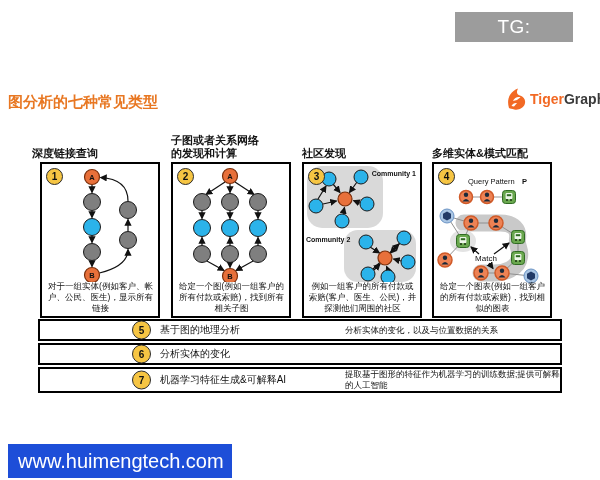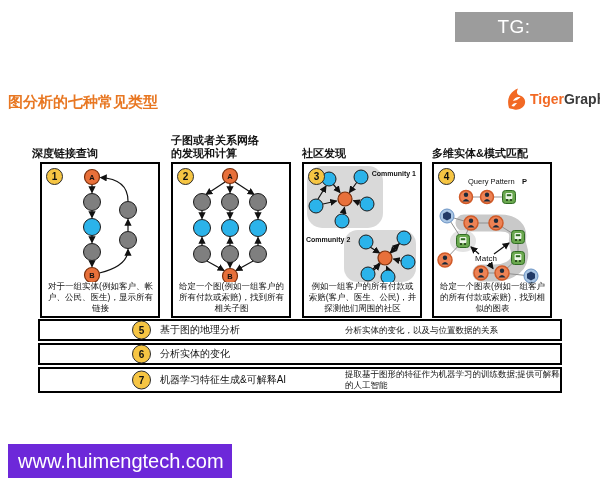--- a/index.html
+++ b/index.html
@@ -1,21 +1,21 @@
 <!DOCTYPE html>
 <html><head>
 <meta charset="utf-8">
 <style>
   html,body{margin:0;padding:0;background:#fff;}
   body{font-family:"Liberation Sans","DejaVu Sans",sans-serif;}
   #slide{position:relative;width:600px;height:480px;background:#fff;overflow:hidden;}
 
   .wm-top{position:absolute;left:455px;top:12px;width:118px;height:30px;background:#9c9c9c;
     color:#fff;font-size:19px;line-height:30px;text-align:center;letter-spacing:.5px;}
-  .wm-bottom{position:absolute;left:8px;top:444px;width:224px;height:34px;background:#6d28d9;
+  .wm-bottom{position:absolute;left:8px;top:444px;width:224px;height:34px;background:#1d4ed8;
     color:#fff;font-size:20px;line-height:34px;padding-left:10px;box-sizing:border-box;}
 
   .logo{position:absolute;left:505px;top:87px;display:flex;align-items:center;gap:3px;}
   .logo .t{color:#F26924;font-weight:700;font-size:14px;}
   .logo .g{color:#3a3a3a;font-weight:700;font-size:14px;}
 
   .title{position:absolute;left:8px;top:93px;font-size:15px;font-weight:bold;color:#E87722;}
 
   .colhead{position:absolute;text-align:left;font-weight:bold;font-size:11px;color:#141414;line-height:1.22;}
   .colbox{position:absolute;top:162px;width:120px;height:156px;border:2px solid #000;background:#fff;box-sizing:border-box;}

